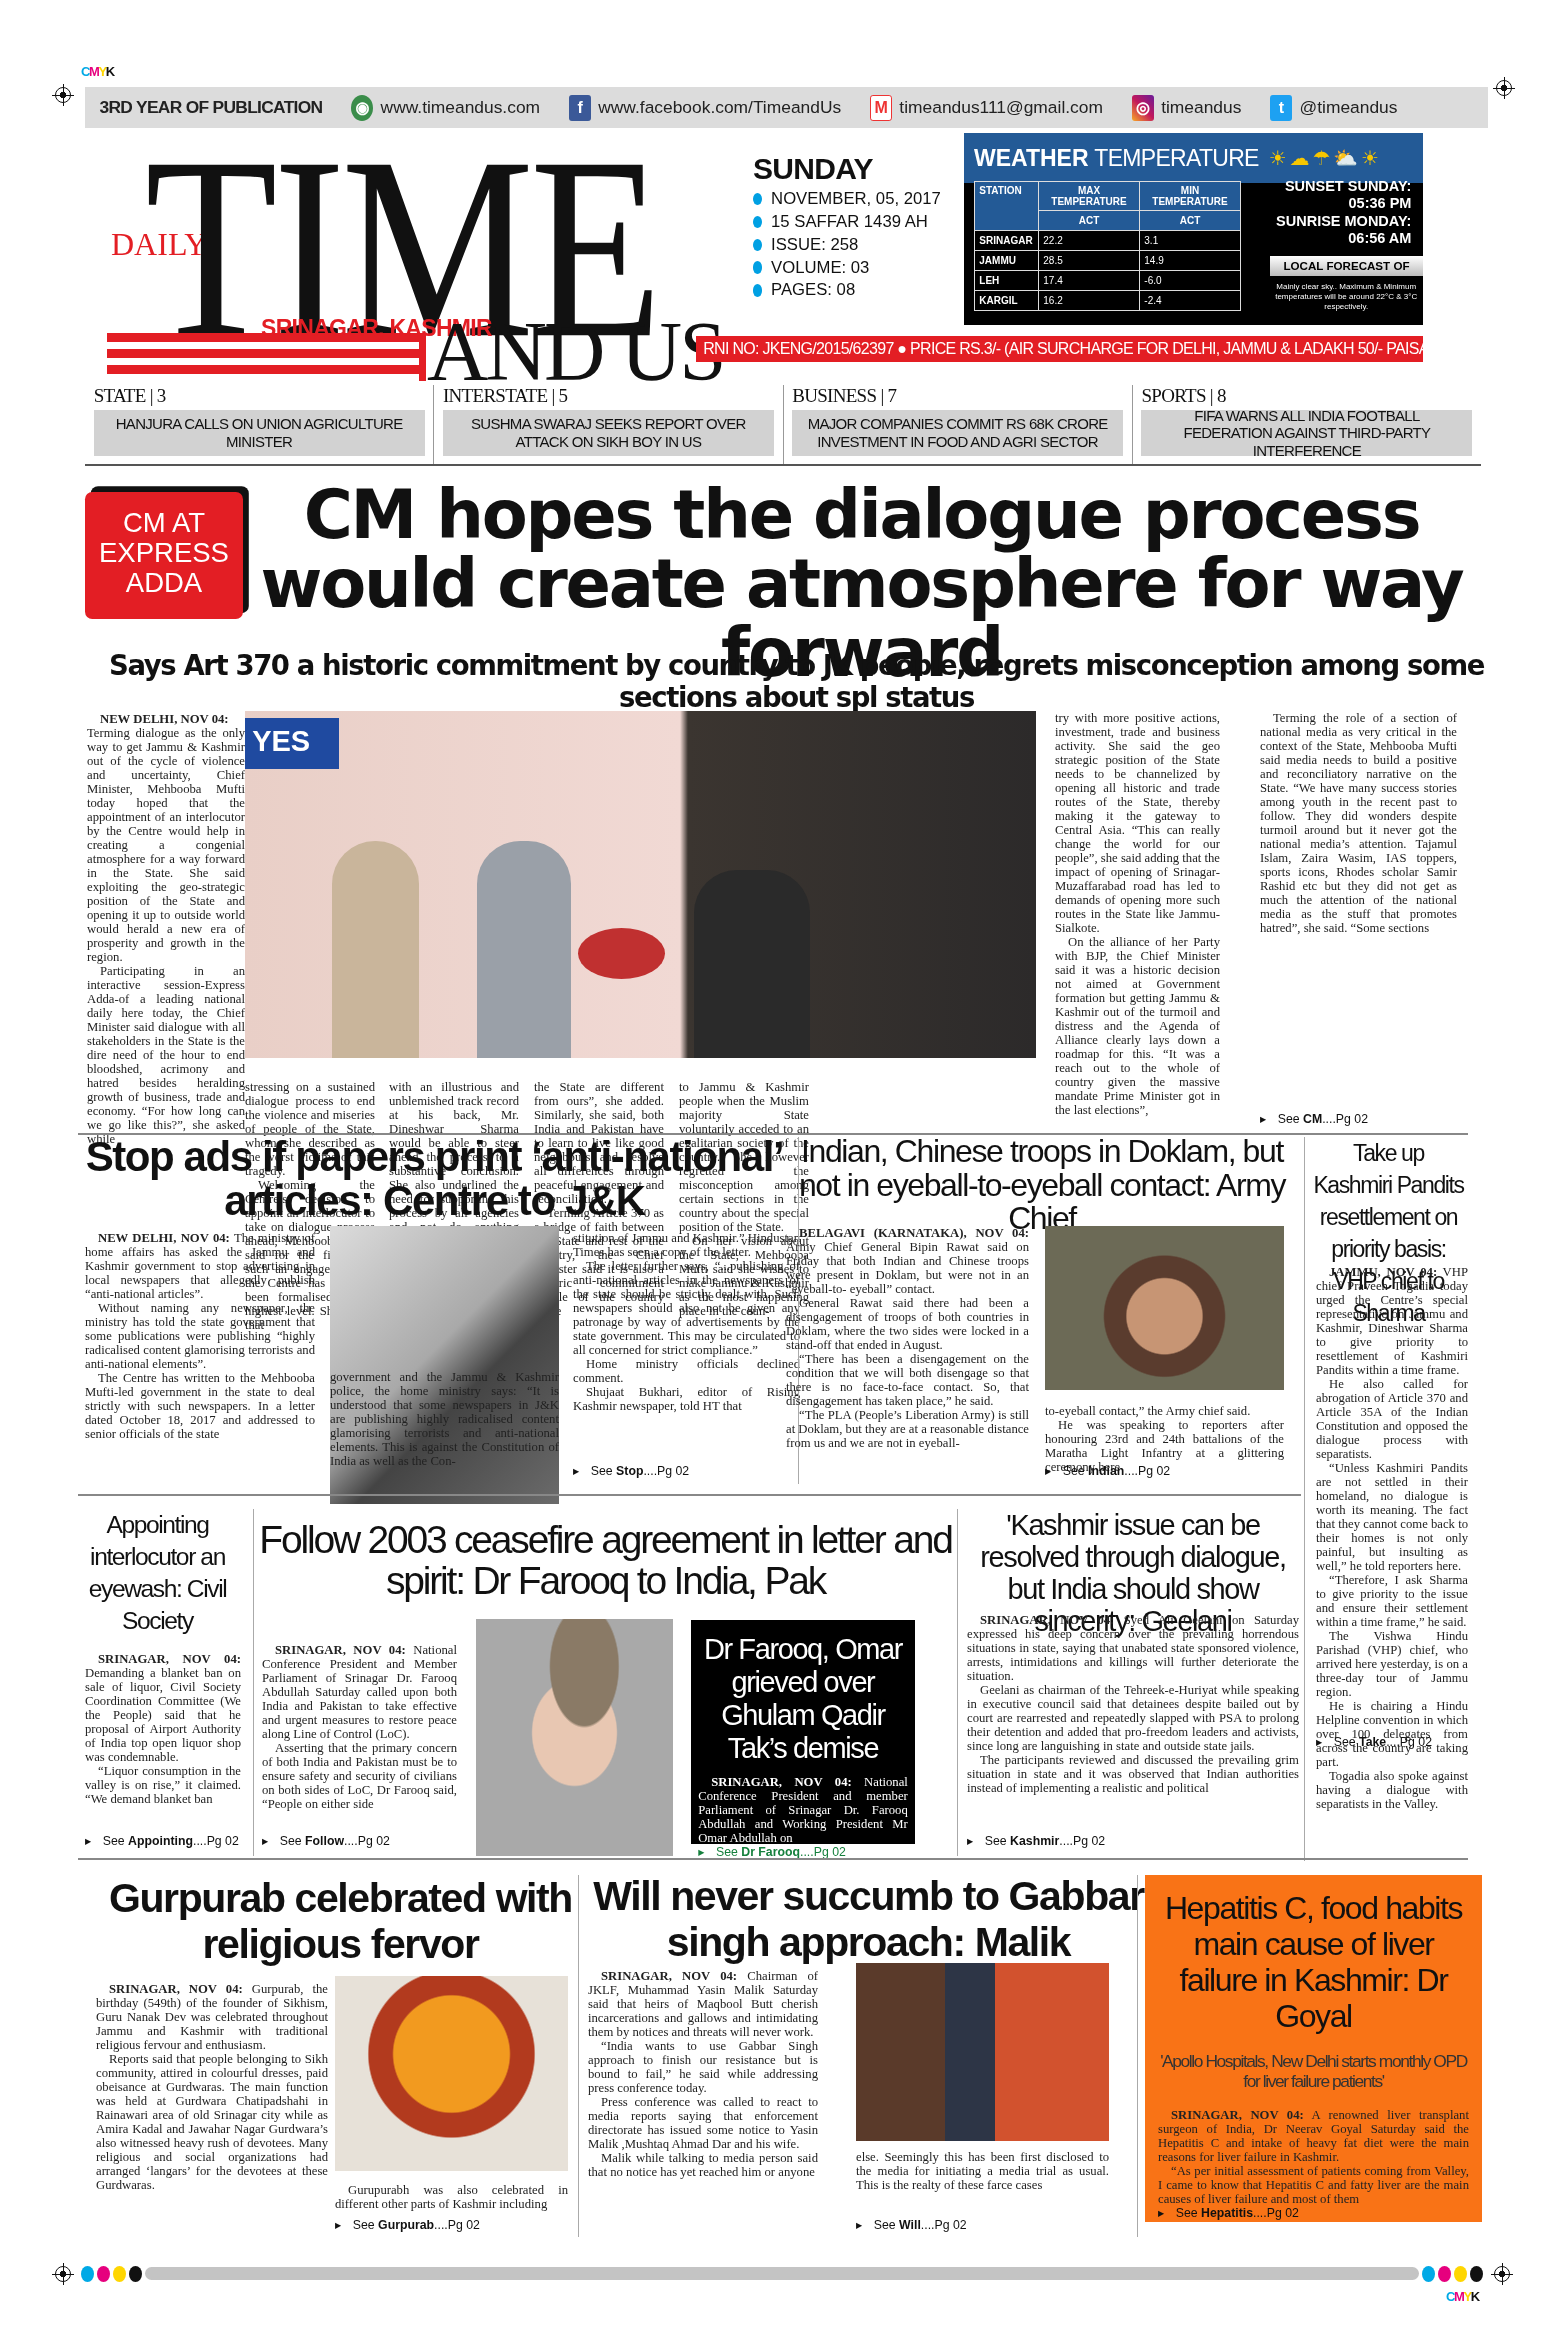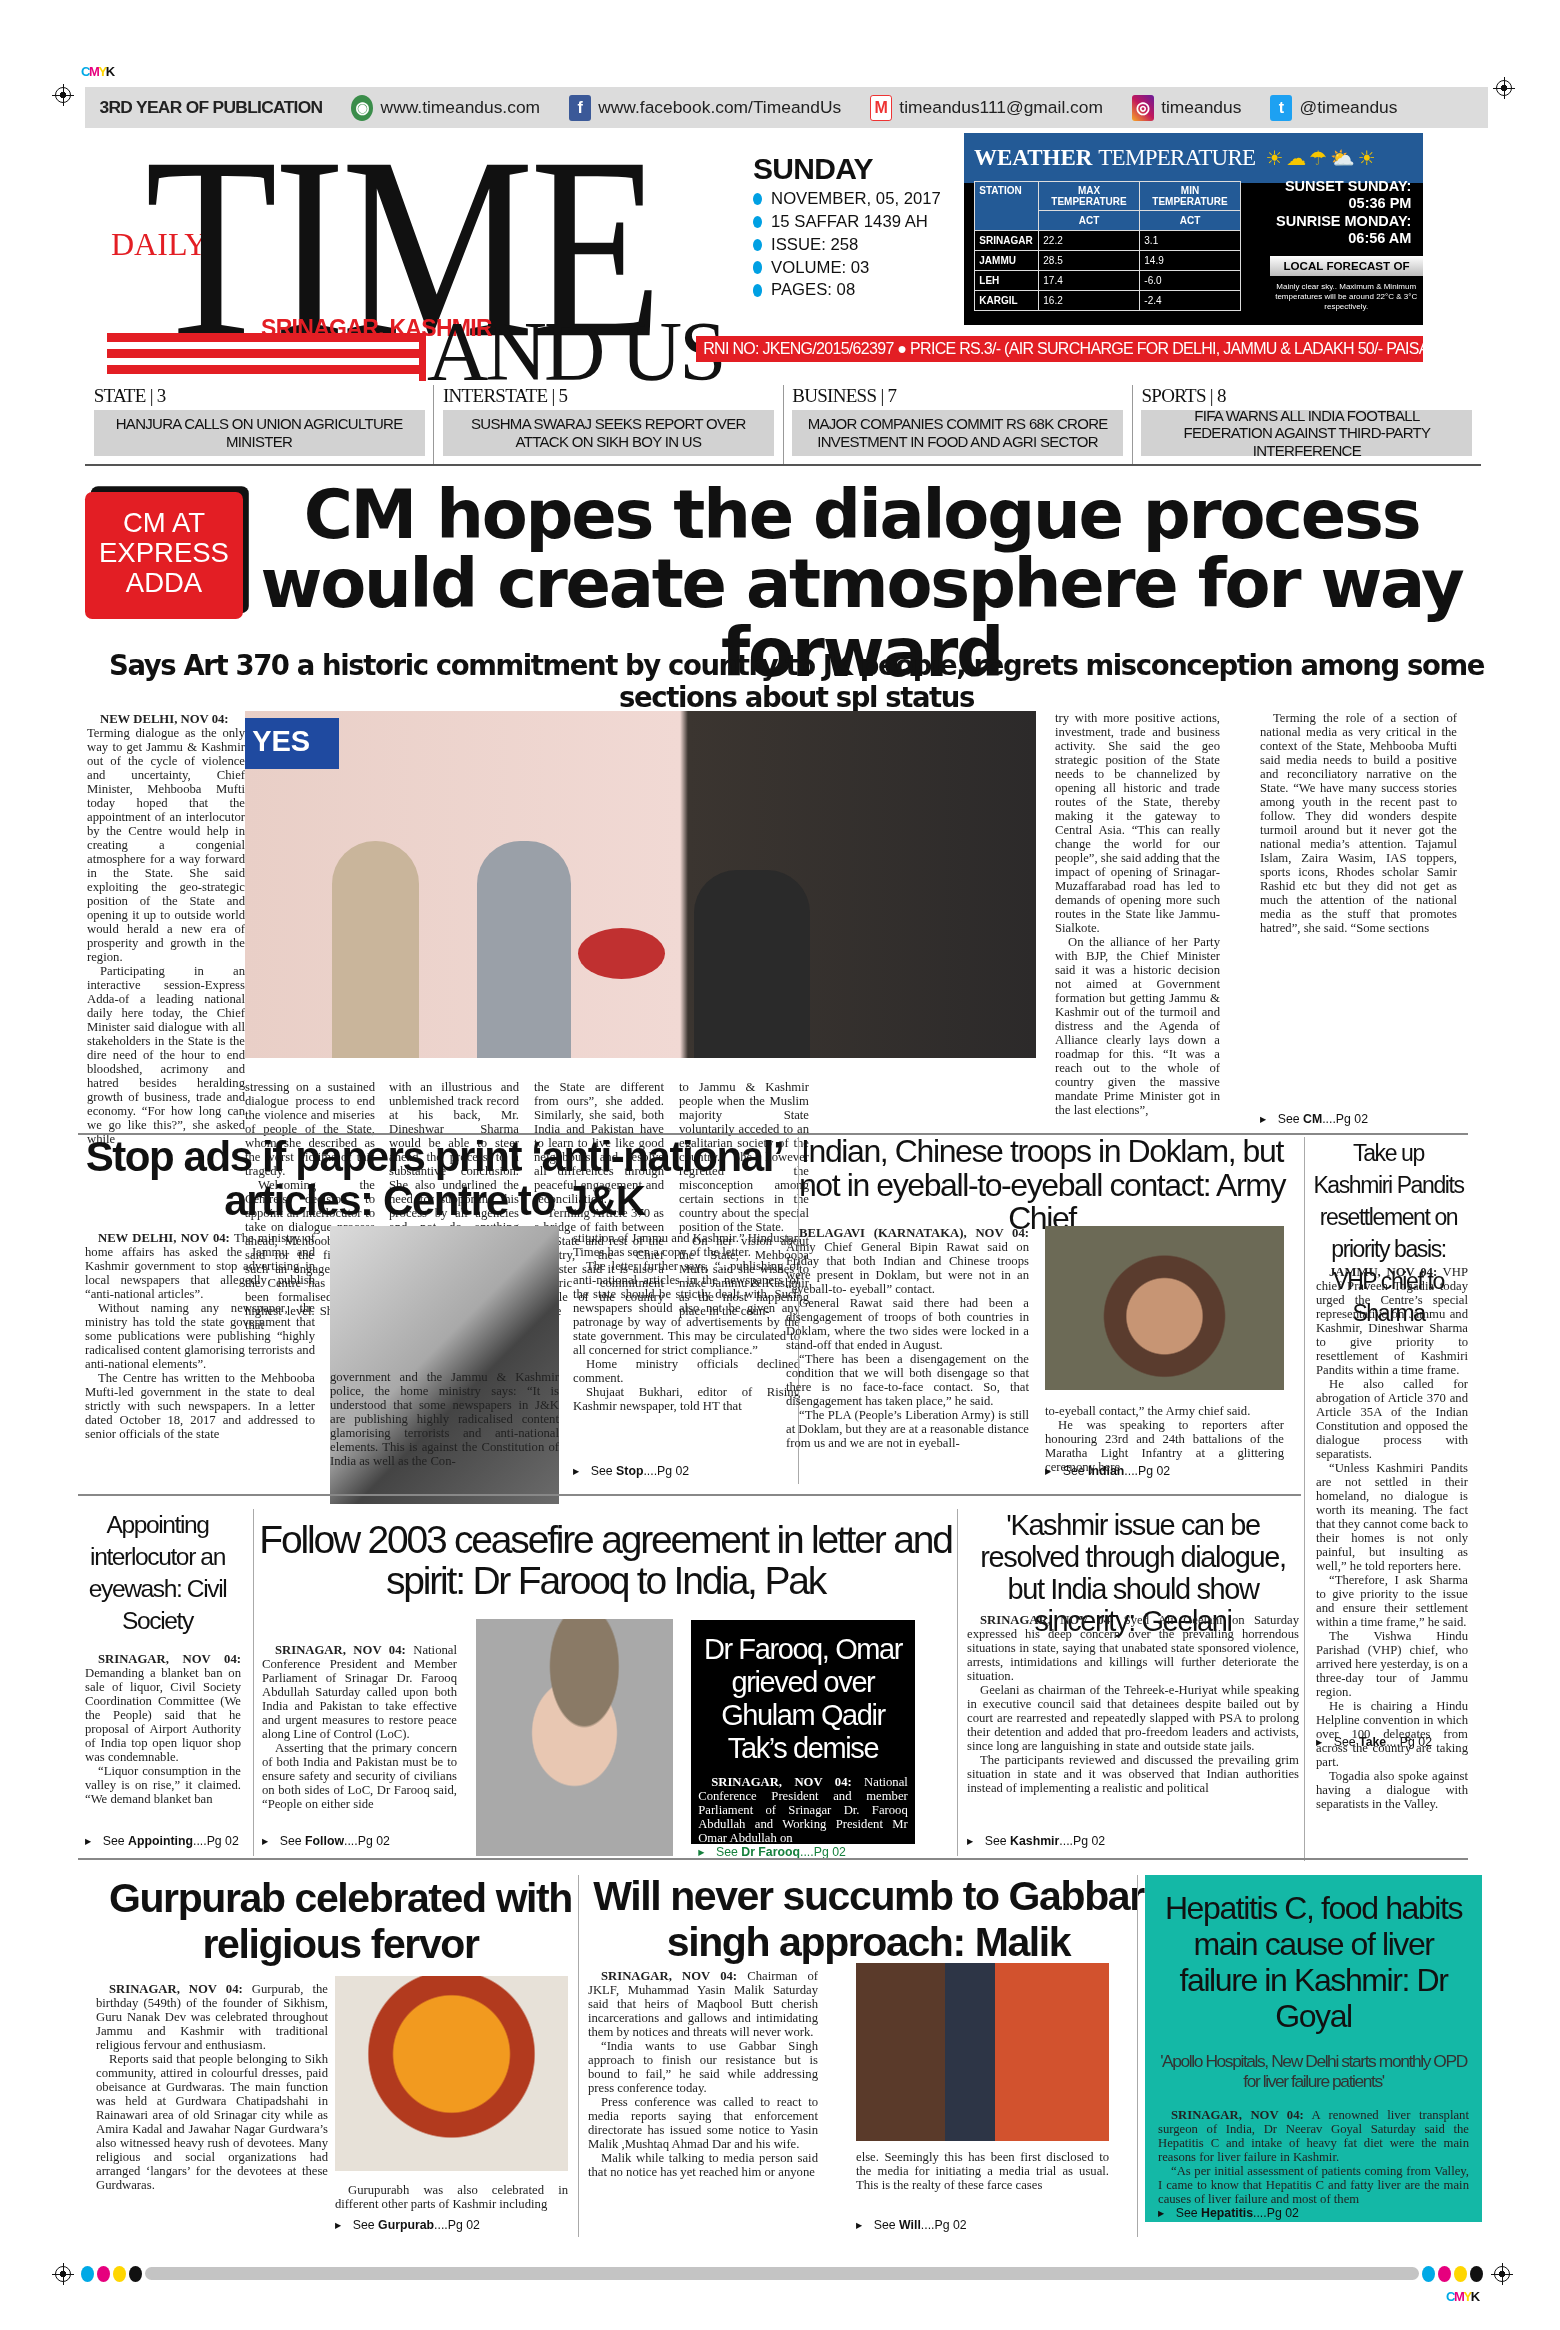--- a/index.html
+++ b/index.html
@@ -19,21 +19,21 @@
 .logo-daily{left:111px;top:226px;color:#e31e24;font-size:32px;font-family:"Liberation Serif",serif}
 .logo-andus{left:427px;top:311px;font-size:85px;font-family:"Liberation Serif",serif;letter-spacing:-2.9px;line-height:80px}
 .logo-loc{left:261px;top:315px;color:#e31e24;font-size:23px;font-weight:bold;font-family:"Liberation Sans",sans-serif;letter-spacing:-0.7px}
 .redstripes{left:107px;top:333px;width:313px;height:48px;background:repeating-linear-gradient(#e31e24 0 8.7px,#fff 8.7px 16px)}
 .redstripes:after{content:"";position:absolute;right:-5.8px;top:0;width:7.2px;height:48px;background:#e31e24}
 .dateblk{left:753px;top:152px}
 .dateblk h2{font-family:"Liberation Sans",sans-serif;font-size:30px;font-weight:bold;letter-spacing:-0.7px}
 .dateblk li{list-style:none;font-family:"Liberation Sans",sans-serif;font-size:16.7px;margin-top:2.9px;display:flex;align-items:center;gap:8.7px}
 .dateblk li:before{content:"";width:9.4px;height:12.3px;border-radius:50%;background:#00a0e3;display:inline-block}
 .weather{left:964px;top:133px;width:459px;height:192px;background:#000;color:#fff}
-.whead{height:50px;background:#235a96;display:flex;align-items:center;padding-left:10px;font-family:Liberation Serif, serif;font-size:23px}
+.whead{height:50px;background:#235a96;display:flex;align-items:center;padding-left:10px;font-family:Liberation Sans, sans-serif;font-size:23px}
 .whead b{font-weight:bold;margin-right:5.8px}
 .whead .icons{margin-left:10px;font-size:20px;color:#f7c600;letter-spacing:2.9px}
 .wtbl{position:absolute;left:10px;top:48px;border-collapse:collapse;font-family:"Liberation Sans",sans-serif;font-size:10px}
 .wtbl td,.wtbl th{border:1.4px solid #ddd;padding:2.9px 4.3px;height:20px}
 .wtbl th{background:#235a96;font-weight:bold}
 .wtbl td.s{font-weight:bold}
 .sun{position:absolute;right:11.6px;top:45px;text-align:right;font-family:"Liberation Sans",sans-serif;font-weight:bold;font-size:14.5px;line-height:17.4px}
 .lf{position:absolute;right:0;top:123px;width:153px;height:20px;background:linear-gradient(#fff,#bbb);color:#000;font-family:"Liberation Sans",sans-serif;font-weight:bold;font-size:11.6px;text-align:center;line-height:20px}
 .lft{position:absolute;right:4.3px;top:149px;width:145px;font-family:"Liberation Sans",sans-serif;font-size:8px;text-align:center;line-height:10px}
 .rni{left:696px;top:336px;width:727px;height:26px;background:#e31e24;color:#fff;font-family:"Liberation Sans",sans-serif;font-size:16px;line-height:26px;padding-left:7.2px;white-space:nowrap}
@@ -317,21 +317,21 @@
     <p>Press conference was called to react to media reports saying that enforcement directorate has issued some notice to Yasin Malik ,Mushtaq Ahmad Dar and his wife.</p>
     <p>Malik while talking to media person said that no notice has yet reached him or anyone</p>
   </div>
 <div class="abs photo" style="left:856px;top:1963px;width:253px;height:178px;background:linear-gradient(90deg,#5a3a2a 0 35%,#2d3546 35% 55%,#d2522e 55%)"></div>
 <div class="abs body" style="left:856px;top:2150px;width:253px">
     <p style="text-indent:0">else. Seemingly this has been first disclosed to the media for initiating a media trial as usual. This is the realty of these farce cases</p>
   </div>
 <div class="abs see" style="left:856px;top:2218px;width:253px"><span>See </span><b>Will</b><span>....Pg 02</span></div>
 <div class="abs vr" style="left:1137px;top:1875px;height:362px"></div>
 
-<div class="abs" style="left:1145px;top:1875px;width:337px;height:347px;background:#14b8a6">
+<div class="abs" style="left:1145px;top:1875px;width:337px;height:347px;background:#f97316">
   <div class="h-cond" style="padding:14.5px 7.2px 0;font-size:32px;line-height:36px">Hepatitis C, food habits main cause of liver failure in Kashmir: Dr Goyal</div>
   <div class="h-cond" style="padding:17.4px 14.5px 0;font-size:17.4px;line-height:20px;color:#333">'Apollo Hospitals, New Delhi starts monthly OPD for liver failure patients'</div>
   <div class="body" style="padding:17.4px 13px 0">
       <p><b>SRINAGAR, NOV 04:</b> <span>A renowned liver transplant surgeon of India, Dr Neerav Goyal Saturday said the Hepatitis C and intake of heavy fat diet were the main reasons for liver failure in Kashmir.</span></p>
       <p>“As per initial assessment of patients coming from Valley, I came to know that Hepatitis C and fatty liver are the main causes of liver failure and most of them</p>
     </div>
   <div class="see" style="padding:0 13px"><span>See </span><b>Hepatitis</b><span>....Pg 02</span></div>
 </div>
 
 <div class="abs" style="left:81px;top:2266px;display:flex;gap:2.9px">

